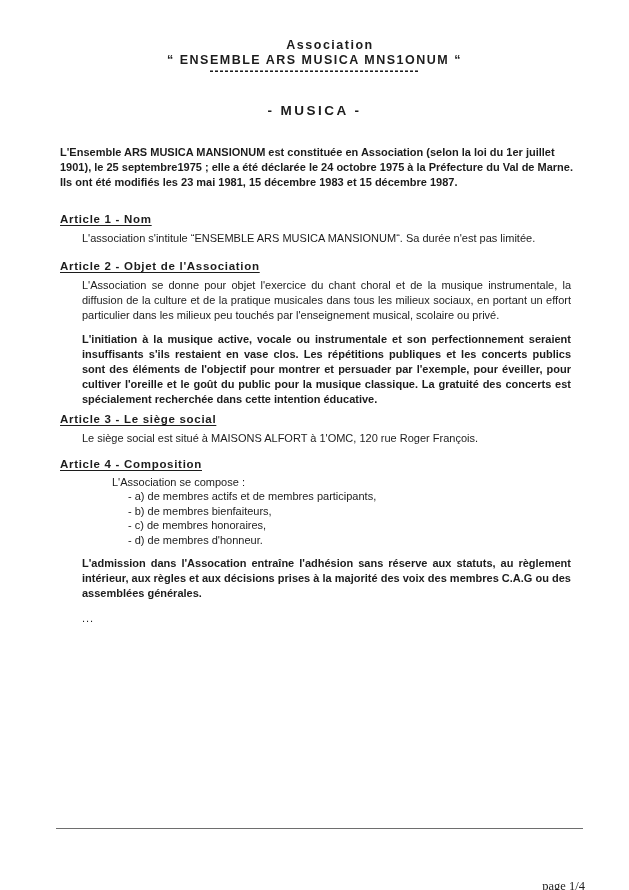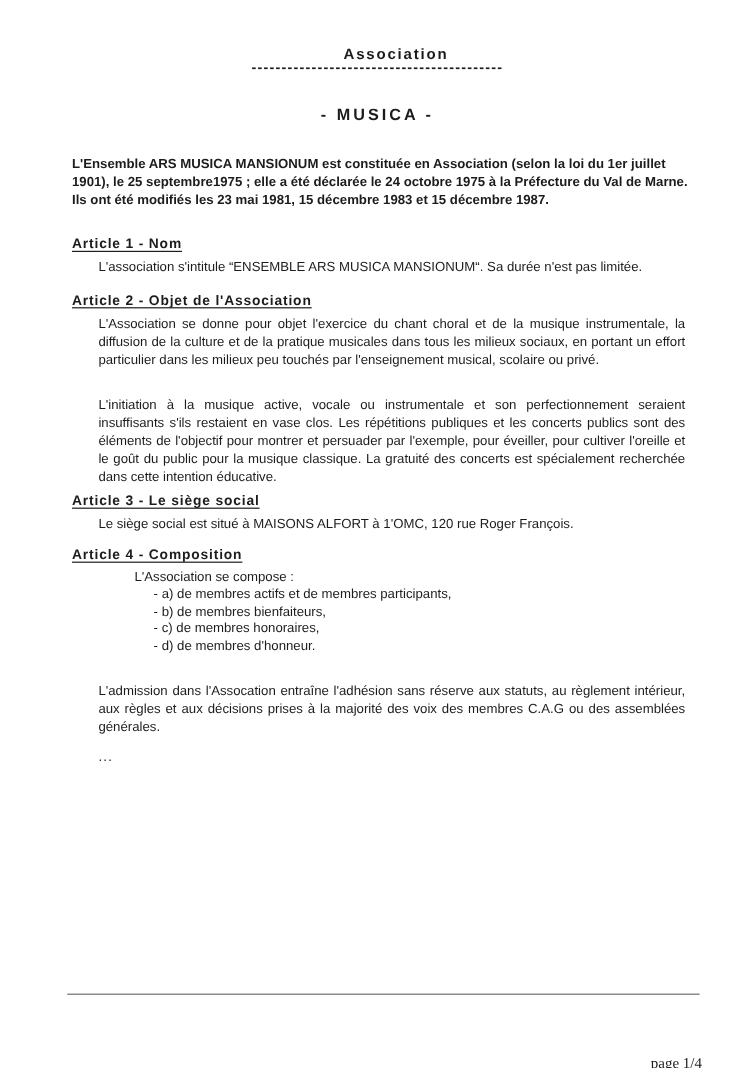--- a/index.html
+++ b/index.html
@@ -24,21 +24,21 @@
     font-size:11.5px; font-weight:bold; letter-spacing:0.7px;
     text-decoration:underline; text-underline-offset:2px;
     line-height:15px;
   }
   .mt-a1 { margin-top:22px; }
   .mt-a2 { margin-top:13px; }
   .mt-a3 { margin-top:5px; }
   .mt-a4 { margin-top:11px; }
 
   .article-p { margin:4px 58px 0 82px; font-size:11px; line-height:15px; text-align:justify; }
-  .p-gap { margin-top:23px; }
+  .p-gap { margin-top:9px;font-weight:bold; }
   .p-gap-lg { margin-top:13px; }
 
   .compose-intro { margin:3px 58px 0 112px; font-size:11px; line-height:14px; }
   .compose-item { margin:0 58px 0 128px; font-size:11px; line-height:14.5px; }
 
   .ellipsis { margin:10px 58px 0 82px; font-size:11px; line-height:15px; letter-spacing:1px; }
 
   .footer-rule { position:absolute; top:828px; left:56px; right:46px; border-top:1px solid #6e6e6e; }
   .page-number {
     position:absolute; top:831px; right:44px;
@@ -46,20 +46,21 @@
     font-size:12.5px; color:#1c1c1c;margin-top:48px;
   }
 </style>
 </head>
 <body>
 
 <div class="page">
 
   <div class="header">
     <div class="assoc-line1">Association</div>
+    <div class="assoc-line2">“ ENSEMBLE ARS MUSICA MNS1ONUM “</div>
     <div class="header-divider">------------------------------------------</div>
   </div>
 
   <div class="doc-title">- MUSICA -</div>
 
   <div class="intro">L'Ensemble ARS MUSICA MANSIONUM est constituée en Association (selon la loi du 1er juillet 1901), le 25 septembre1975 ; elle a été déclarée le 24 octobre 1975 à la Préfecture du Val de Marne. Ils ont été modifiés les 23 mai 1981, 15 décembre 1983 et 15 décembre 1987.</div>
 
   <div>
     <div class="article-heading mt-a1">Article 1 - Nom</div>
     <div class="article-p">L'association s'intitule “ENSEMBLE ARS MUSICA MANSIONUM“. Sa durée n'est pas limitée.</div>

